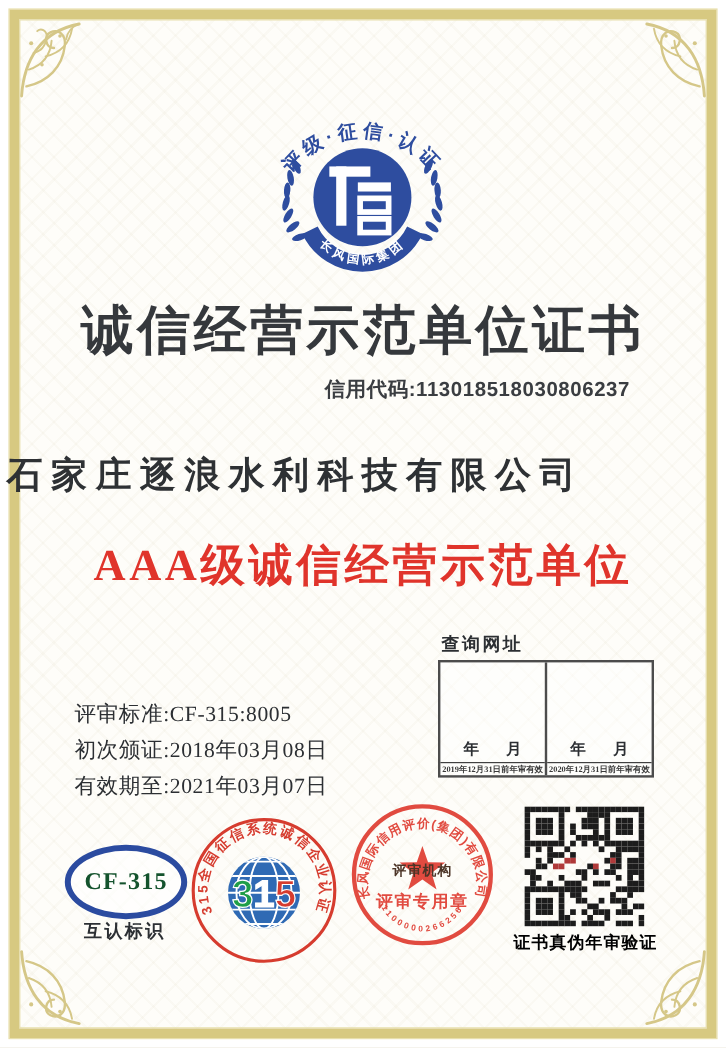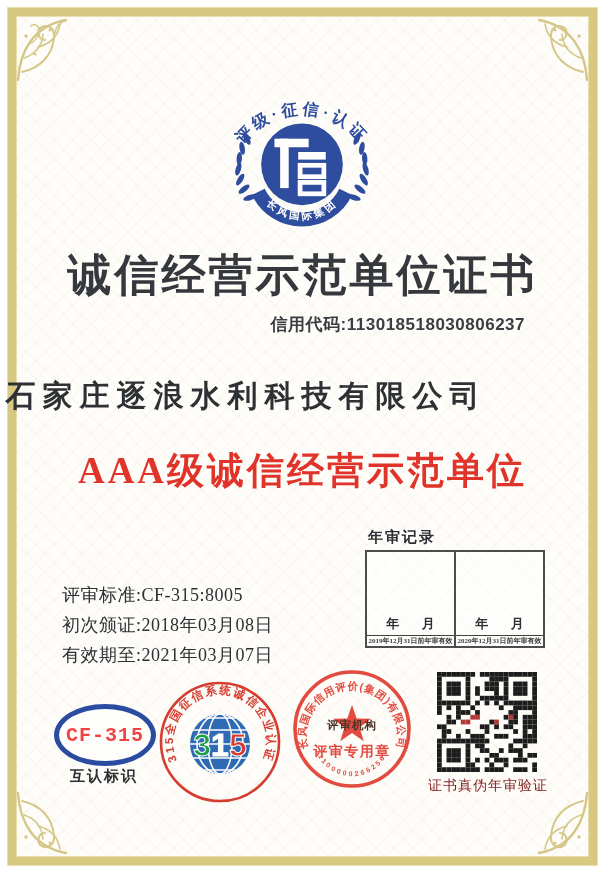--- a/index.html
+++ b/index.html
@@ -40,29 +40,29 @@
                 border:2px solid #4c4c4c;background:rgba(255,255,255,0.45);}
   .review-cell{flex:1;display:flex;flex-direction:column;}
   .review-cell + .review-cell{border-left:2px solid #4c4c4c;}
   .review-ym{margin-top:auto;display:flex;justify-content:space-around;
              font-weight:700;font-size:13px;color:#2c2f33;padding:0 8px 2px 8px;}
   .review-note{border-top:1px solid #404040;font-weight:700;font-size:7px;
                line-height:10px;text-align:center;color:#3a3a3a;white-space:nowrap;overflow:hidden;}
 
   .cfoval{left:54px;top:704px;width:92px;height:52px;border:5px solid #2b4ba0;
           border-radius:50%;display:flex;align-items:center;justify-content:center;
-          font-weight:700;font-size:20px;color:#ef4444;letter-spacing:1px;
-          background:rgba(255,255,255,0.6);font-family:Liberation Mono, monospace;}
+          font-weight:700;font-size:20px;color:#14532d;letter-spacing:1px;
+          background:rgba(255,255,255,0.6);}
   .cf-caption{left:70px;top:767px;font-weight:700;font-size:15px;color:#2c2f33;letter-spacing:2px;}
 
   .globe{left:158px;top:680px;width:124px;height:124px;}
   .stamp{left:291px;top:668px;width:122px;height:126px;opacity:0.95;}
   .qr{left:437px;top:672px;width:100px;height:100px;}
   .qr-caption{left:428px;top:777px;width:120px;text-align:center;
-              font-weight:400;font-size:14px;color:#7f1d1d;letter-spacing:1px;}
+              font-weight:700;font-size:14px;color:#000000;letter-spacing:1px;}
 </style>
 </head>
 <body>
 
 <div class="page">
   <div class="frame"></div>
 
   <svg class="corner tl" viewBox="0 0 72 72">
     <g stroke="#d5c788" fill="none" stroke-linecap="round">
       <path d="M4,66 C6,36 20,12 52,6" stroke-width="2.4"></path>
@@ -159,21 +159,21 @@
   <div class="abs code">信用代码:113018518030806237</div>
   <div class="abs company">石家庄逐浪水利科技有限公司</div>
   <div class="abs award">AAA级诚信经营示范单位</div>
 
   <div class="abs details">
     <div>评审标准:CF-315:8005</div>
     <div>初次颁证:2018年03月08日</div>
     <div>有效期至:2021年03月07日</div>
   </div>
 
-  <div class="abs review-label">年审记录</div>
+  <div class="abs review-label">查询网址</div>
   <div class="abs review-table">
     <div class="review-cell">
       <div class="review-ym">
         <span>年</span>
         <span>月</span>
       </div>
       <div class="review-note">2019年12月31日前年审有效</div>
     </div>
     <div class="review-cell">
       <div class="review-ym">

